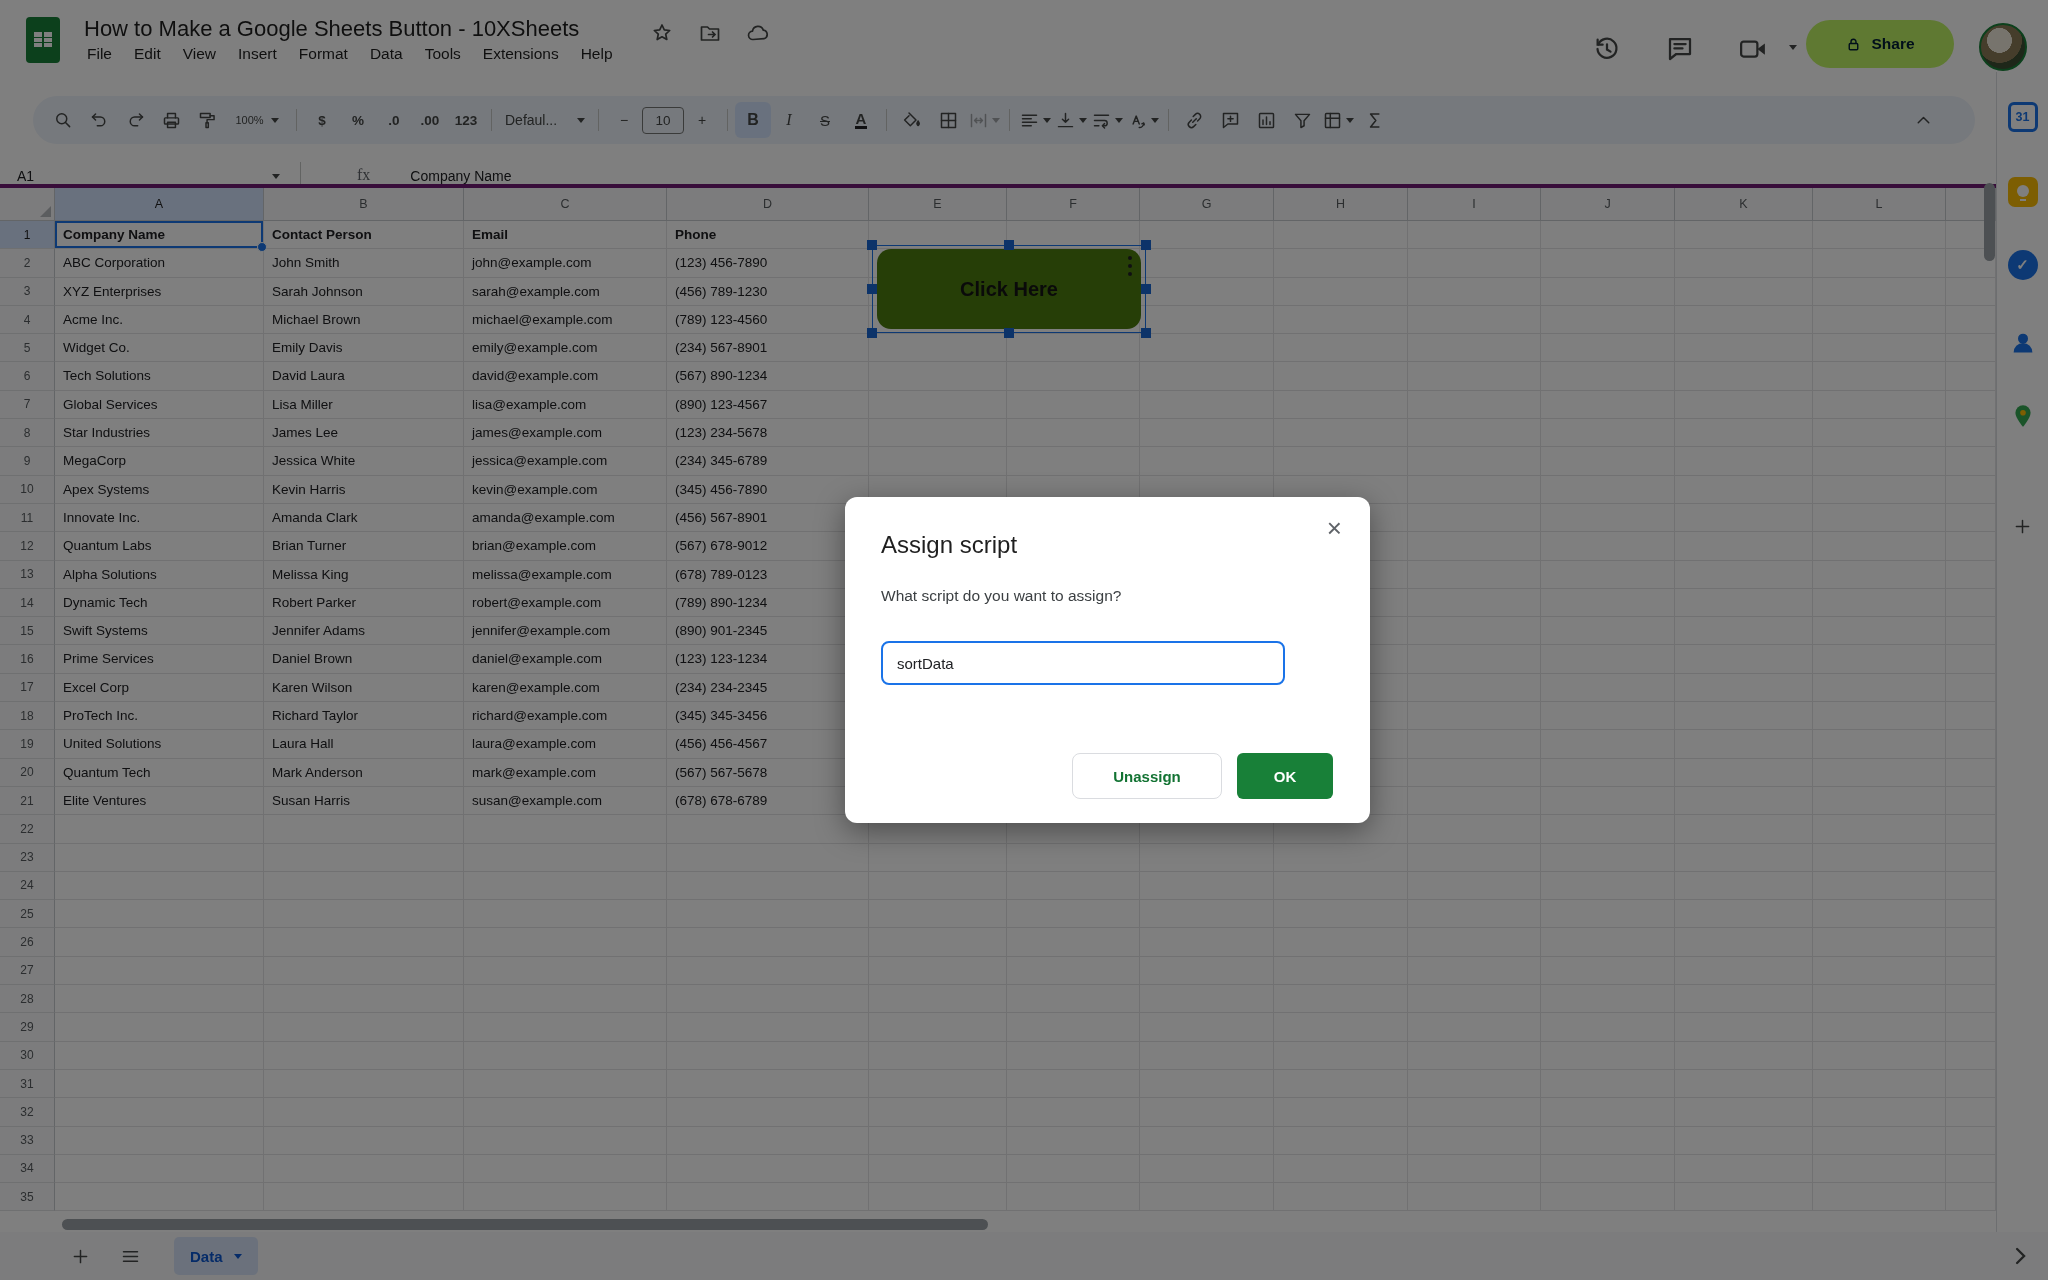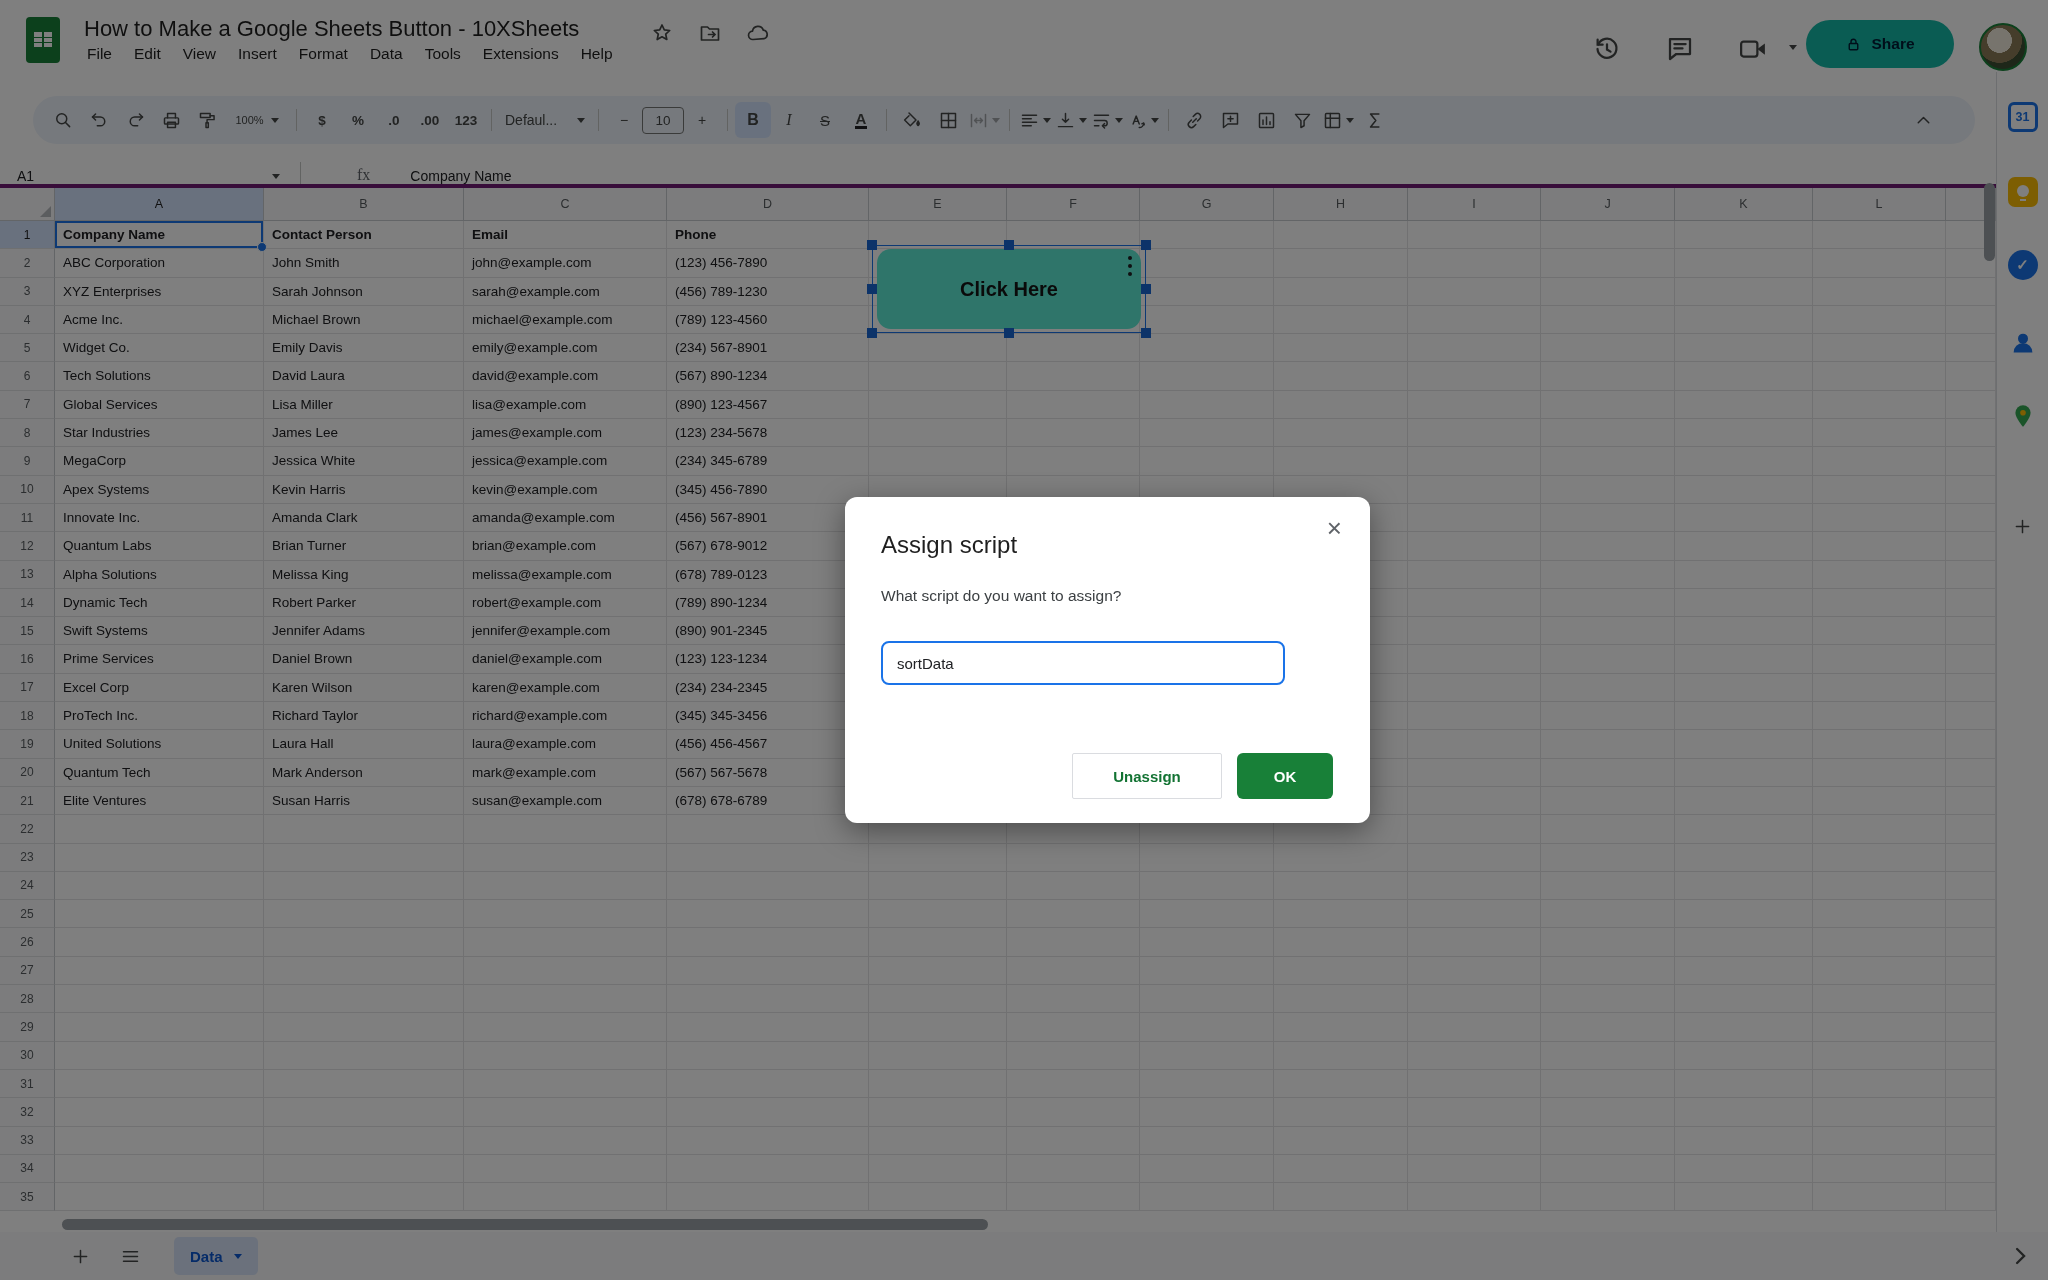--- a/index.html
+++ b/index.html
@@ -13,21 +13,21 @@
   .logo .pg{position:absolute;left:8px;top:15px;width:18px;height:15px;background:#fff}
   .logo .pg i{position:absolute;background:#188038}
   .logo .pg .h1{left:0;top:4.5px;width:18px;height:1.6px}
   .logo .pg .h2{left:0;top:9.5px;width:18px;height:1.6px}
   .logo .pg .v1{left:8.2px;top:0;width:1.6px;height:15px}
   .doc-title{position:absolute;left:84px;top:8px;font-size:22px;color:#1f1f1f;white-space:nowrap}
   .title-ico{position:absolute;top:13px;width:24px;height:24px;color:#444746}
   .menubar{position:absolute;left:76px;top:35px;display:flex}
   .menu-item{padding:2px 11px;font-size:15.5px;color:#1f1f1f;border-radius:6px;cursor:default}
   .tb-btn{position:absolute;top:26px;width:30px;height:30px;color:#444746}
-  .share{position:absolute;left:1806px;top:12px;width:148px;height:48px;background:#14b8a6;border-radius:24px;display:flex;align-items:center;justify-content:center;gap:9px;color:#001d35;font-size:15.5px;font-weight:700}
+  .share{position:absolute;left:1806px;top:12px;width:148px;height:48px;background:#bef264;border-radius:24px;display:flex;align-items:center;justify-content:center;gap:9px;color:#001d35;font-size:15.5px;font-weight:700}
   .avatar{position:absolute;left:1979px;top:15px;width:48px;height:48px;border-radius:50%;border:2px solid #188038;background:radial-gradient(circle at 42% 35%,#efe9da 0 32%,#8a7a57 33% 58%,#3c4f33 59% 100%)}
   .cam-tri{position:absolute;left:1789px;top:37px}
 
   
   .toolbar{position:absolute;left:33px;top:96px;width:1942px;height:48px;background:#edf2fa;border-radius:24px;display:flex;align-items:center;padding:0 12px;color:#444746}
   .tbn{min-width:36px;height:36px;display:flex;align-items:center;justify-content:center;gap:3px;border-radius:6px;font-size:14px;color:#444746}
   .tbn.txt{font-weight:700;font-size:13.5px}
   .tbdiv{width:1px;height:22px;background:#c4c7c5;margin:0 7px;flex:none}
   .zoomctl{min-width:64px;gap:7px;font-size:11px}
   .fontctl{min-width:92px;justify-content:space-between;padding:0 6px;font-size:14px}
@@ -60,21 +60,21 @@
   .rn{background:#f8f9fa;border-right:1px solid #c7cace;border-bottom:1px solid #dfe1e3;display:flex;align-items:center;justify-content:center;font-size:12px;color:#575b5f}
   .rn.selrow{background:#d3e3fd;color:#1f1f1f}
   .cell{border-right:1px solid #e2e3e5;border-bottom:1px solid #e2e3e5;font-size:13.5px;color:#202124;line-height:27px;padding:0 8px;white-space:nowrap;overflow:hidden;background:#fff}
   .cell.hdr{font-weight:700}
   .cell.a1sel{box-shadow:inset 0 0 0 2px #1a73e8;position:relative;overflow:visible}
   .cell.a1sel::after{content:"";position:absolute;right:-4px;bottom:-4px;width:8px;height:8px;border-radius:50%;background:#1a73e8;border:1.5px solid #fff}
 
   
   .drawing{position:absolute;left:872px;top:245px;width:274px;height:88px;z-index:5}
   .drawing .sel{position:absolute;inset:0;border:1.6px solid #1a73e8}
-  .btn-visual{position:absolute;inset:4px 5px;background:#5eead4;border-radius:14px;display:flex;align-items:center;justify-content:center;font-size:20px;font-weight:700;color:#141414}
+  .btn-visual{position:absolute;inset:4px 5px;background:#4d7c0f;border-radius:14px;display:flex;align-items:center;justify-content:center;font-size:20px;font-weight:700;color:#141414}
   .hd{position:absolute;width:10px;height:10px;background:#1967d2}
   .dots{position:absolute;right:13px;top:10px}
 
   
   .hscroll{position:absolute;left:62px;top:1219px;width:926px;height:11px;background:#9aa0a6;border-radius:6px}
   .vscroll{position:absolute;left:1984px;top:183px;width:11px;height:78px;background:#9aa0a6;border-radius:6px}
   .bbar{position:absolute;left:0;top:1232px;width:2048px;height:48px;background:#f8f9fa;display:flex;align-items:center}
   .bbtn{width:36px;height:36px;display:flex;align-items:center;justify-content:center;color:#444746}
   .plusbtn{margin-left:62px}
   .sheet-tab{height:38px;margin-left:26px;padding:0 16px;background:#d7e3f8;display:flex;align-items:center;gap:11px;border-radius:5px;color:#0b57d0;font-weight:700;font-size:15px}
@@ -91,21 +91,21 @@
   .addon{margin-top:80px;color:#444746}
 
   
   .overlay{position:absolute;inset:0;background:rgba(0,0,0,.5);z-index:40}
   .dialog{position:absolute;left:845px;top:497px;width:525px;height:326px;background:#fff;border-radius:12px;z-index:50;box-shadow:0 8px 30px rgba(0,0,0,.4);padding:34px 36px;font-family:"Liberation Sans",sans-serif}
   .dlg-title{font-size:24px;font-weight:500;color:#1f1f1f}
   .dlg-close{position:absolute;right:28px;top:18px;font-size:26px;color:#5f6368;line-height:1}
   .dlg-q{margin-top:28px;font-size:15.5px;color:#3c4043}
   .dlg-input{margin-top:36px;width:404px;height:44px;border:2px solid #1a73e8;border-radius:8px;padding:0 14px;font-size:15px;color:#202124;outline:none;font-family:"Liberation Sans",sans-serif;background:#fff}
   .dlg-actions{position:absolute;right:37px;bottom:24px;display:flex;gap:15px;align-items:center}
-  .btn-unassign{width:150px;height:46px;background:#fff;border:1px solid #dadce0;border-radius:2px;color:#137333;font-weight:700;font-size:15px;display:flex;align-items:center;justify-content:center}
+  .btn-unassign{width:150px;height:46px;background:#fff;border:1px solid #dadce0;border-radius:8px;color:#137333;font-weight:700;font-size:15px;display:flex;align-items:center;justify-content:center}
   .btn-ok{width:96px;height:46px;background:#188038;border:none;border-radius:6px;color:#fff;font-weight:700;font-size:15px;display:flex;align-items:center;justify-content:center}
 </style>
 </head>
 <body>
 
 <div class="stage">
 
   <div class="topbar">
     <div class="logo">
         <div class="pg">

